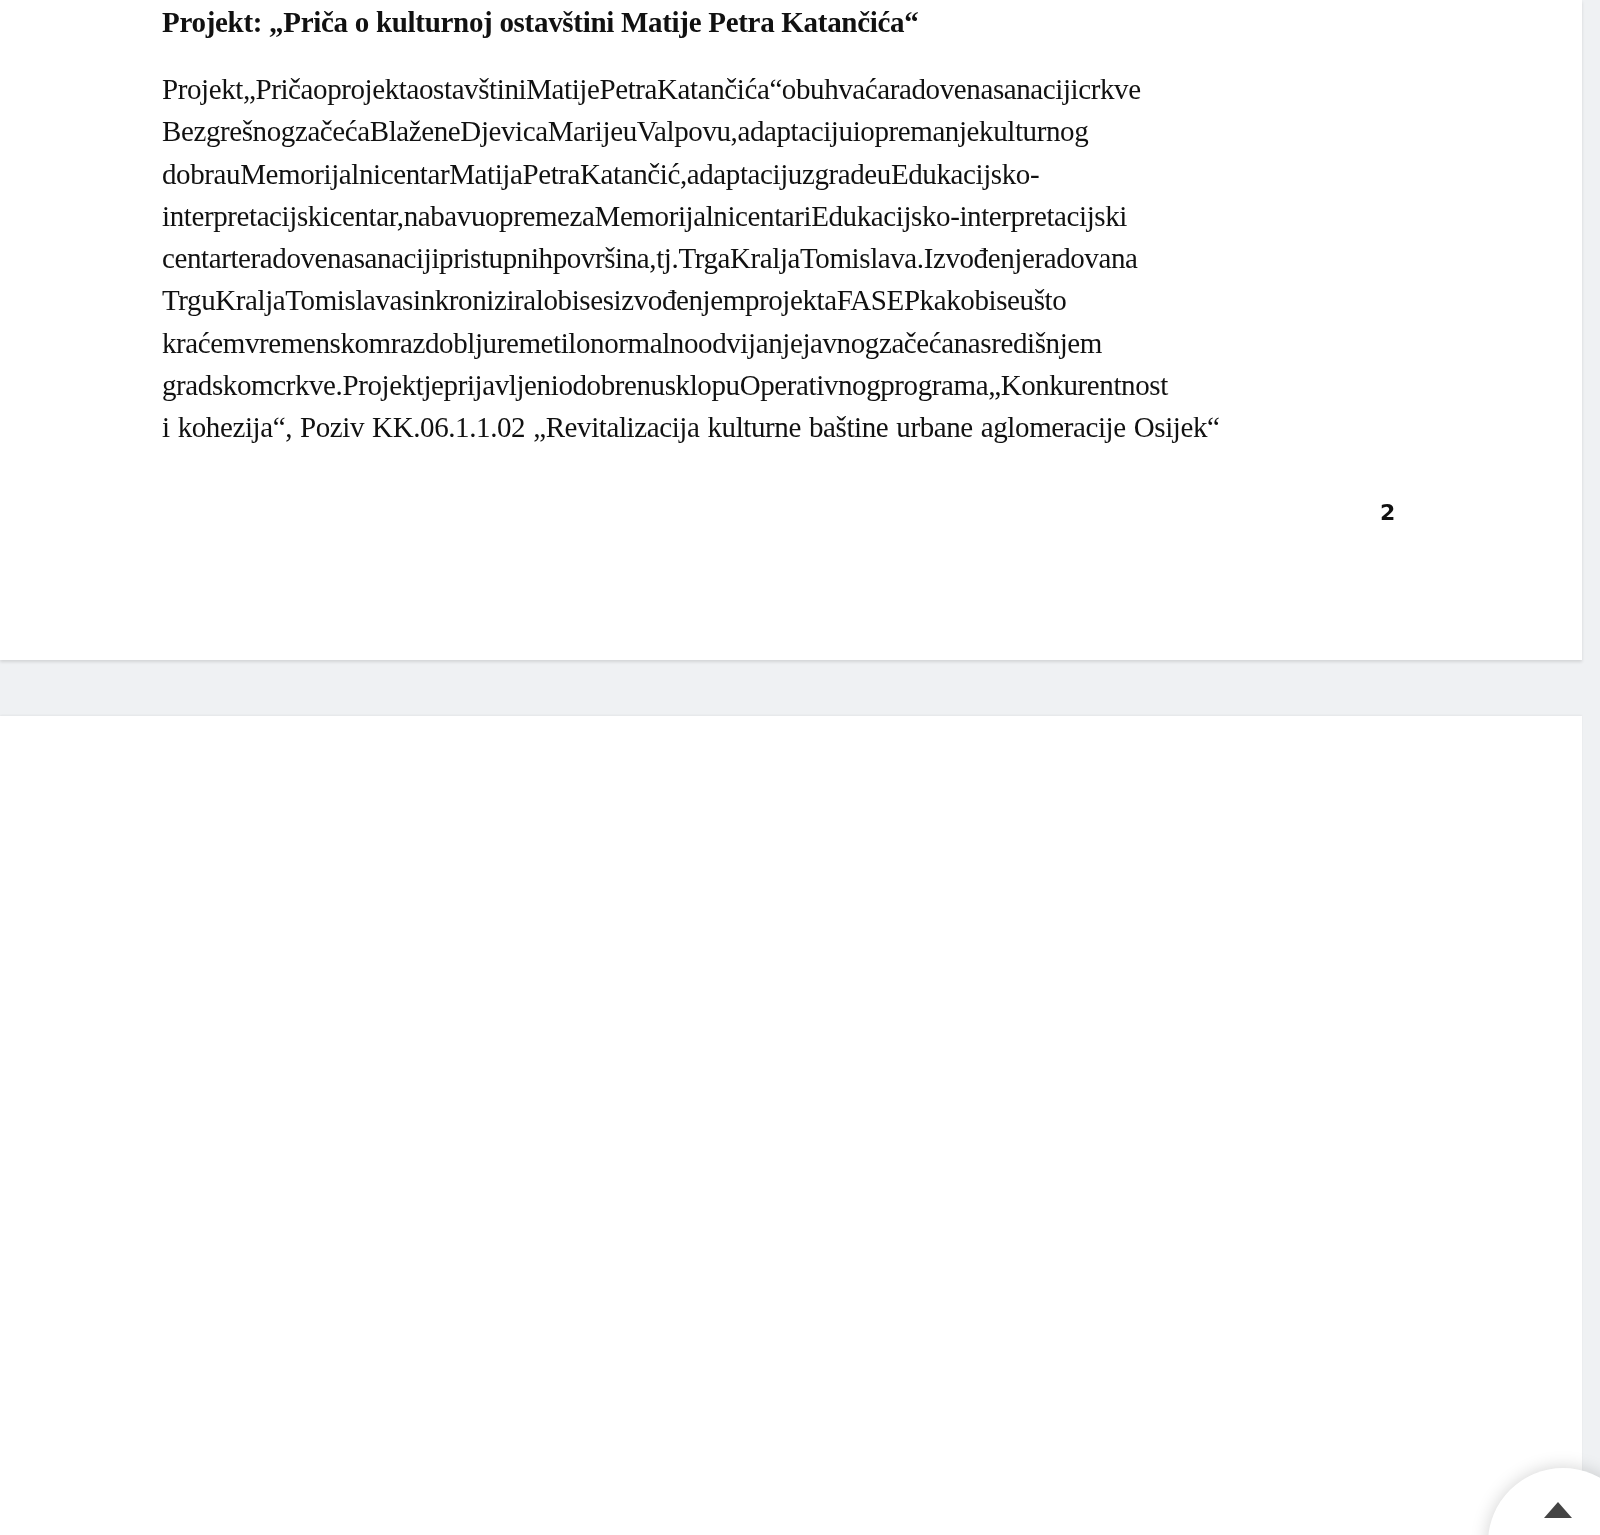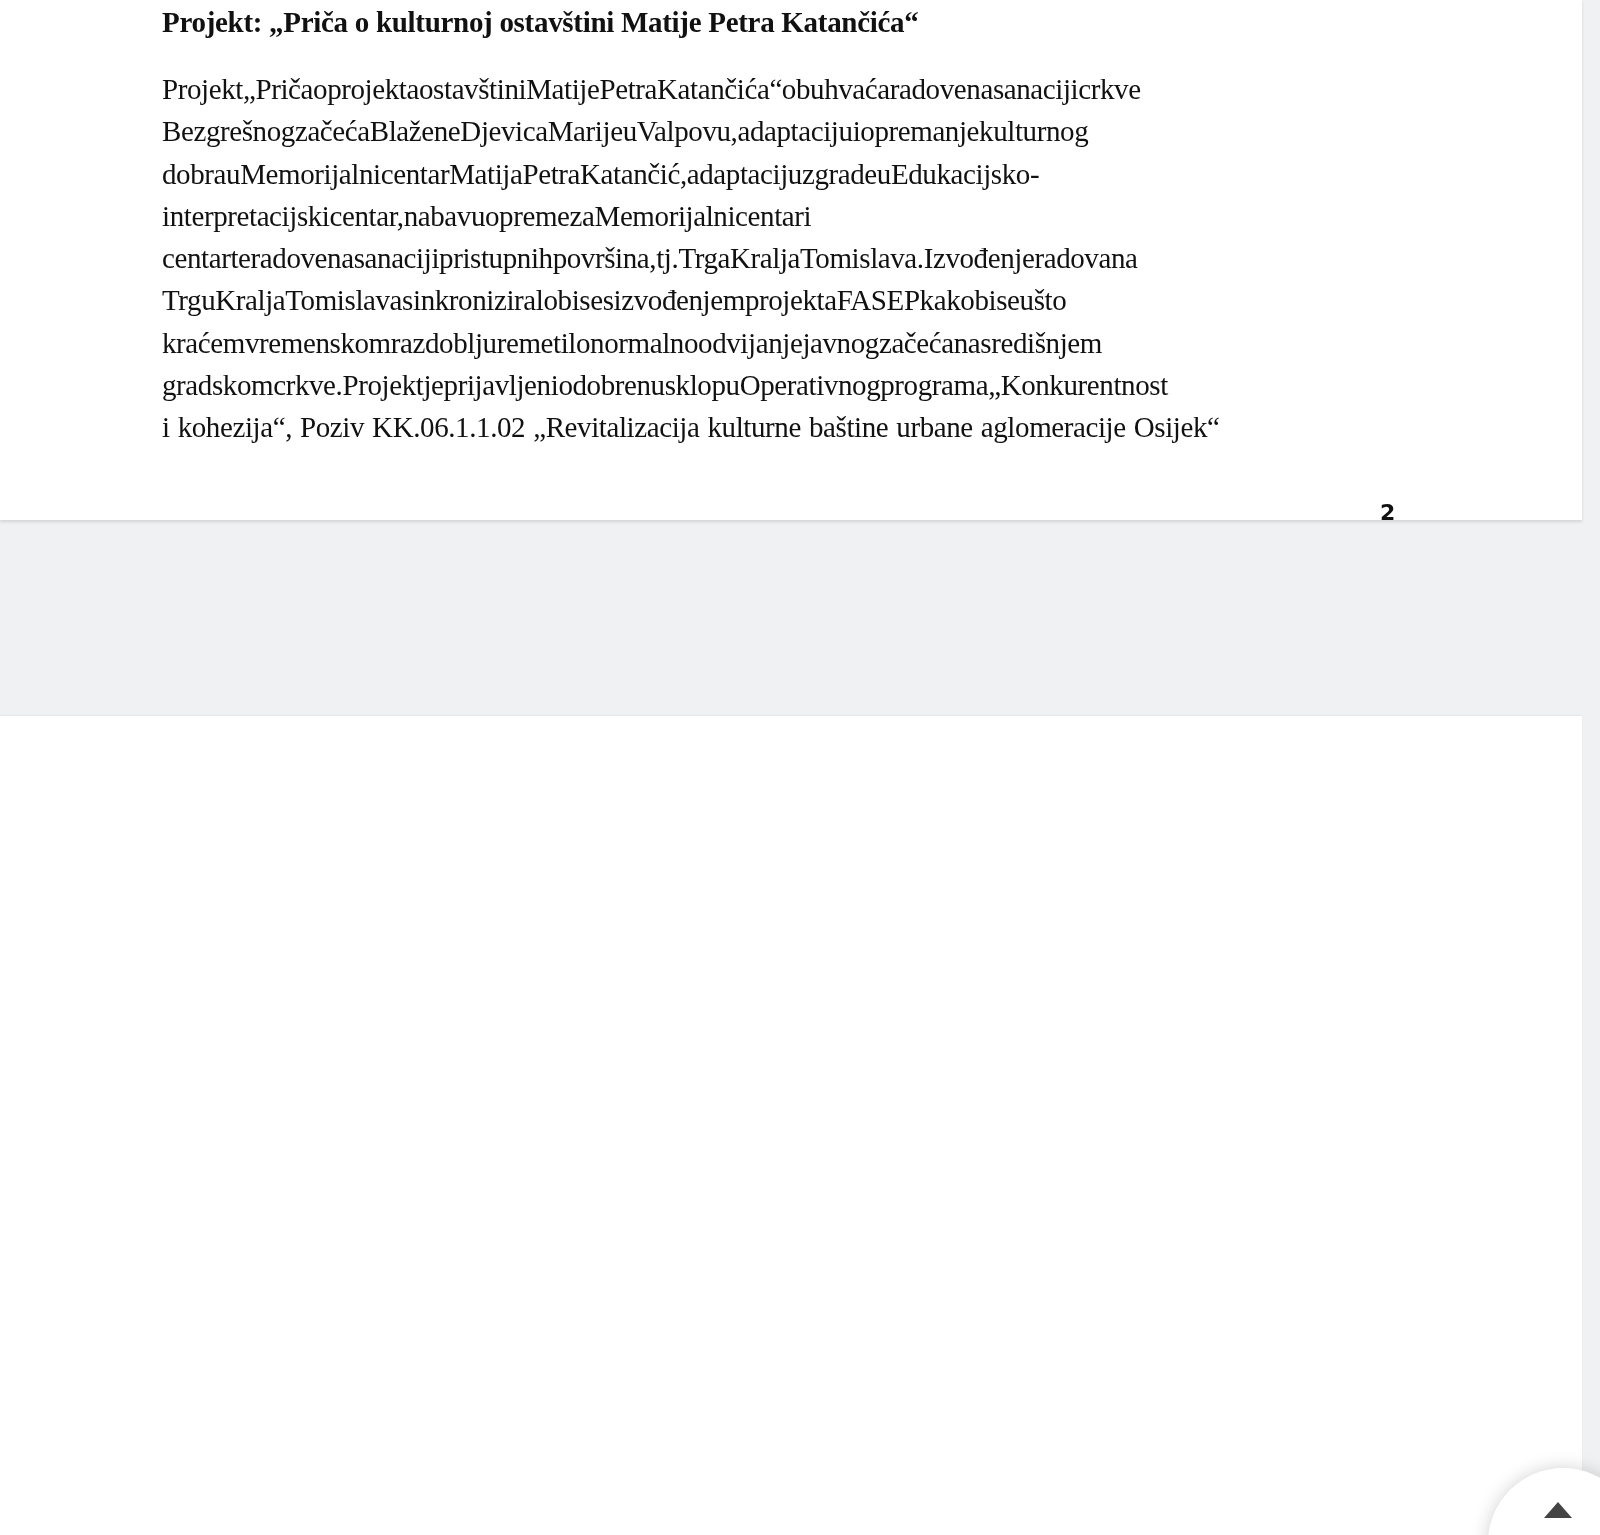--- a/index.html
+++ b/index.html
@@ -6,21 +6,21 @@
   body {
     width: 1600px; height: 1535px; overflow: hidden; position: relative;
     background: #eff1f3;
     font-family: "Liberation Serif", "DejaVu Serif", serif;
     color: #111;
   }
   .page {
     position: absolute; background: #ffffff;
   }
   #page-top {
-    left: 0; top: 0; width: 1582px; height: 520px;
+    left: 0; top: 0; width: 1582px; height: 660px;
     box-shadow: 0 2px 3px rgba(0,0,0,0.12);
   }
   #page-bottom {
     left: 0; top: 716px; width: 1582px; height: 840px;
     box-shadow: 0 -1px 2px rgba(0,0,0,0.05);
   }
   .heading {
     position: absolute; left: 162px; top: 6px;
     font-weight: bold; font-size: 29px; letter-spacing: -0.3px;
     white-space: nowrap;
@@ -99,20 +99,21 @@
       </span>
       <span class="ln-inner">
         <span>interpretacijski</span>
         <span>centar,</span>
         <span>nabavu</span>
         <span>opreme</span>
         <span>za</span>
         <span>Memorijalni</span>
         <span>centar</span>
         <span>i</span>
+        <span>Edukacijsko-interpretacijski</span>
       </span>
       <span class="ln-inner">
         <span>centar</span>
         <span>te</span>
         <span>radove</span>
         <span>na</span>
         <span>sanaciji</span>
         <span>pristupnih</span>
         <span>površina,</span>
         <span>tj.</span>

